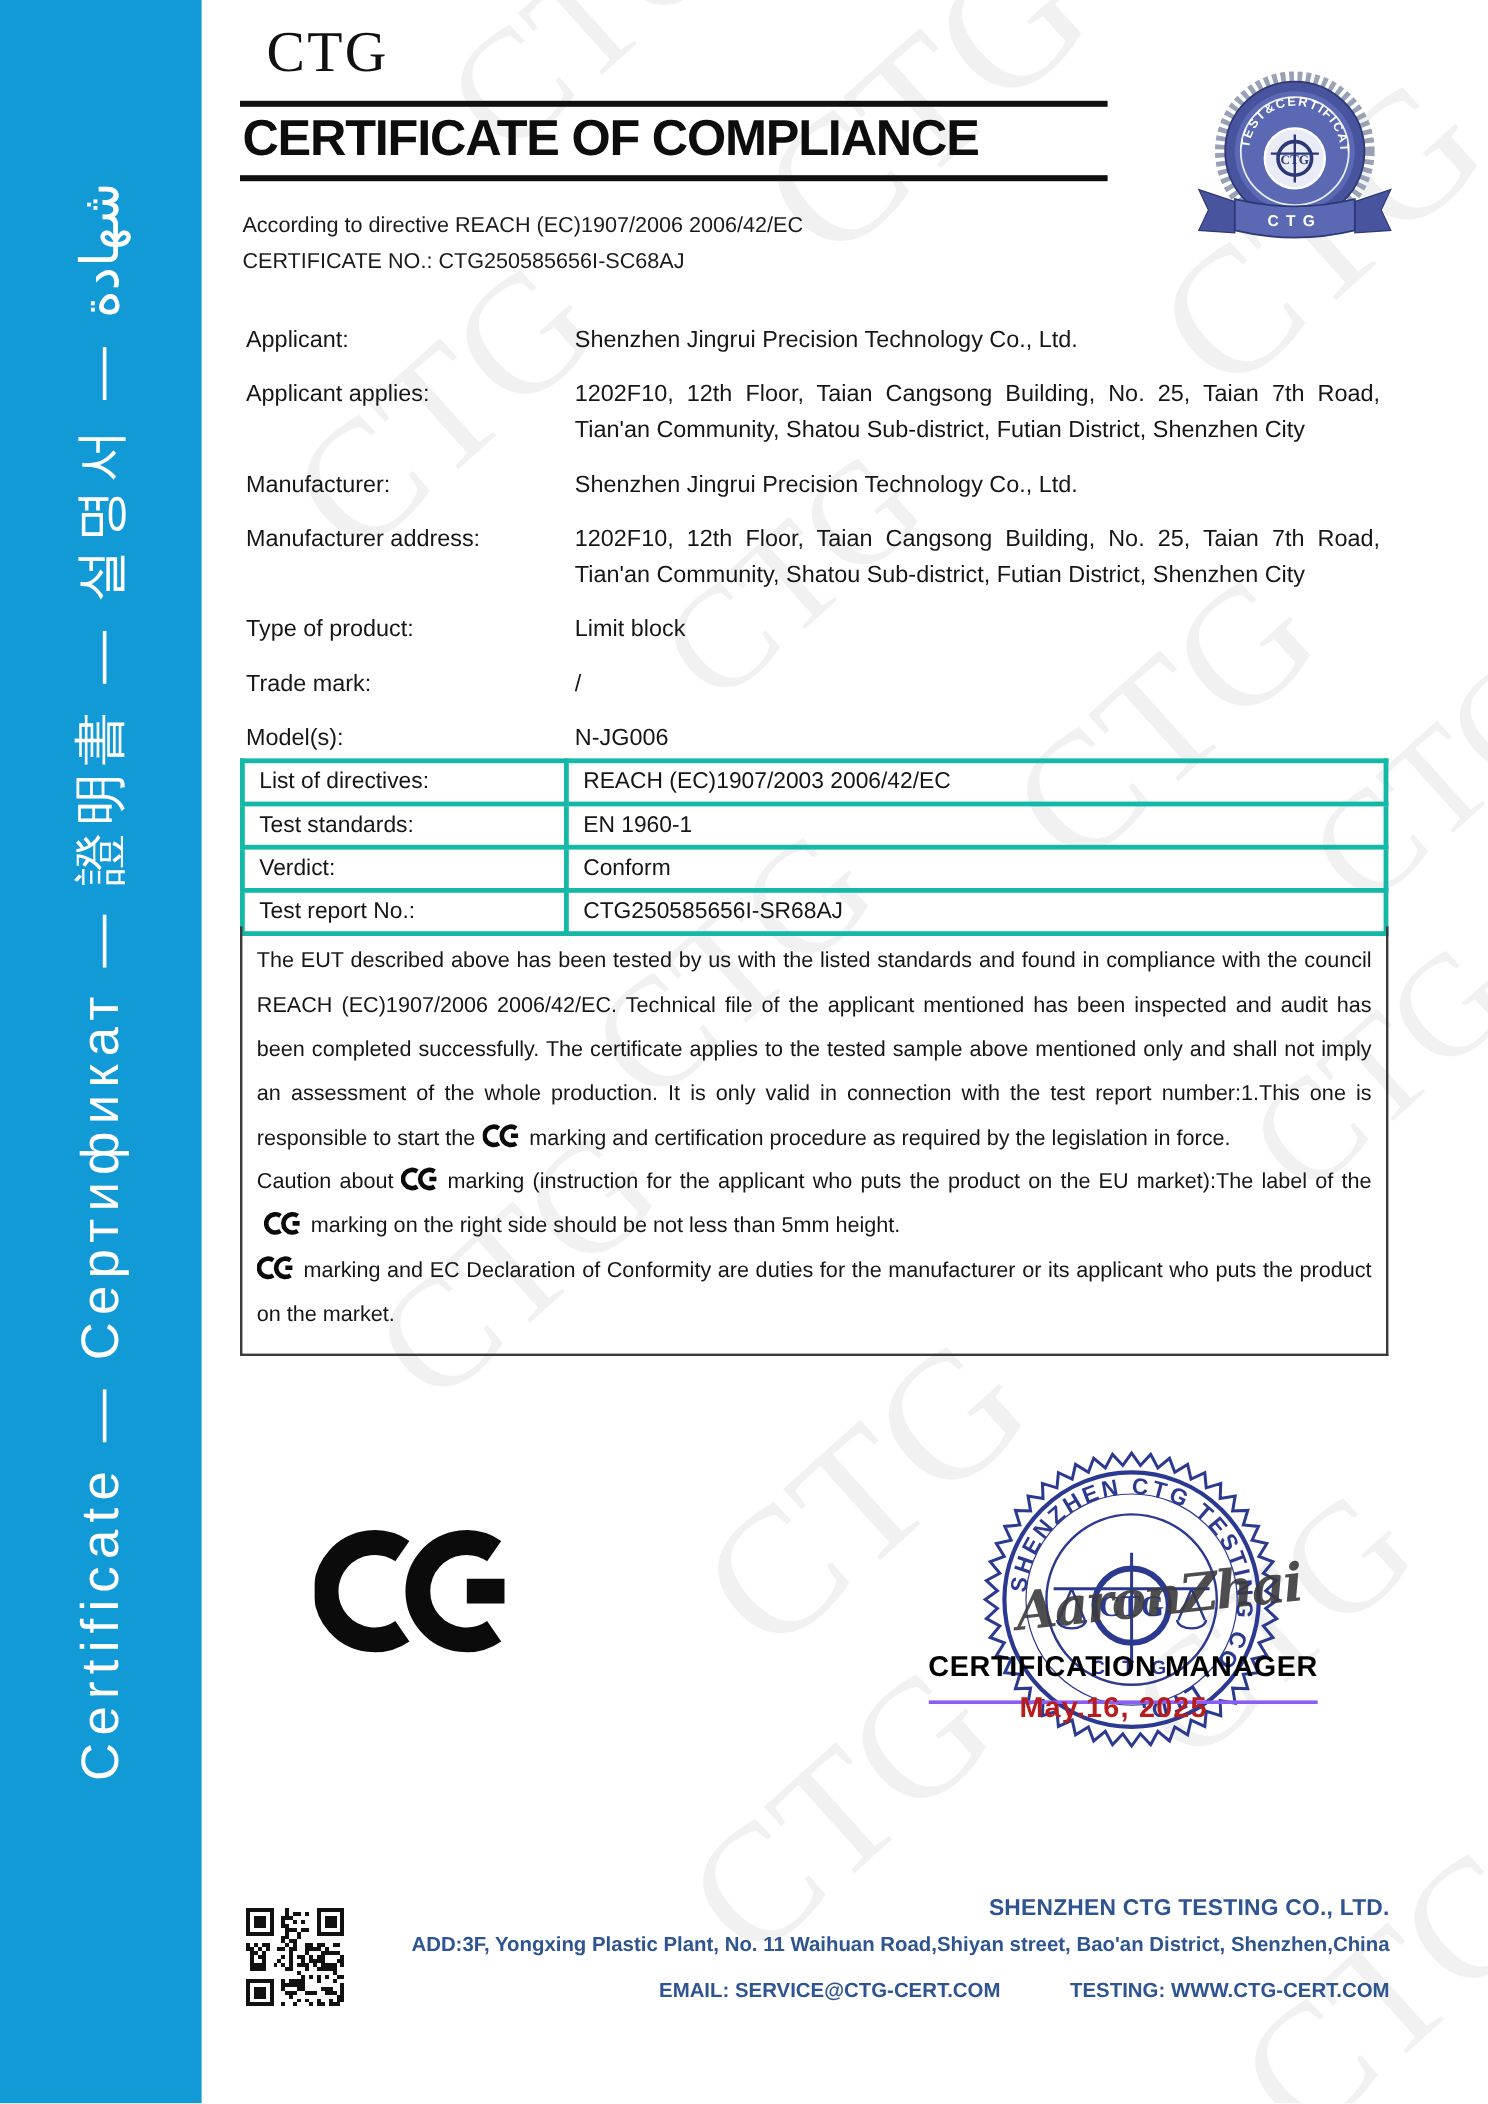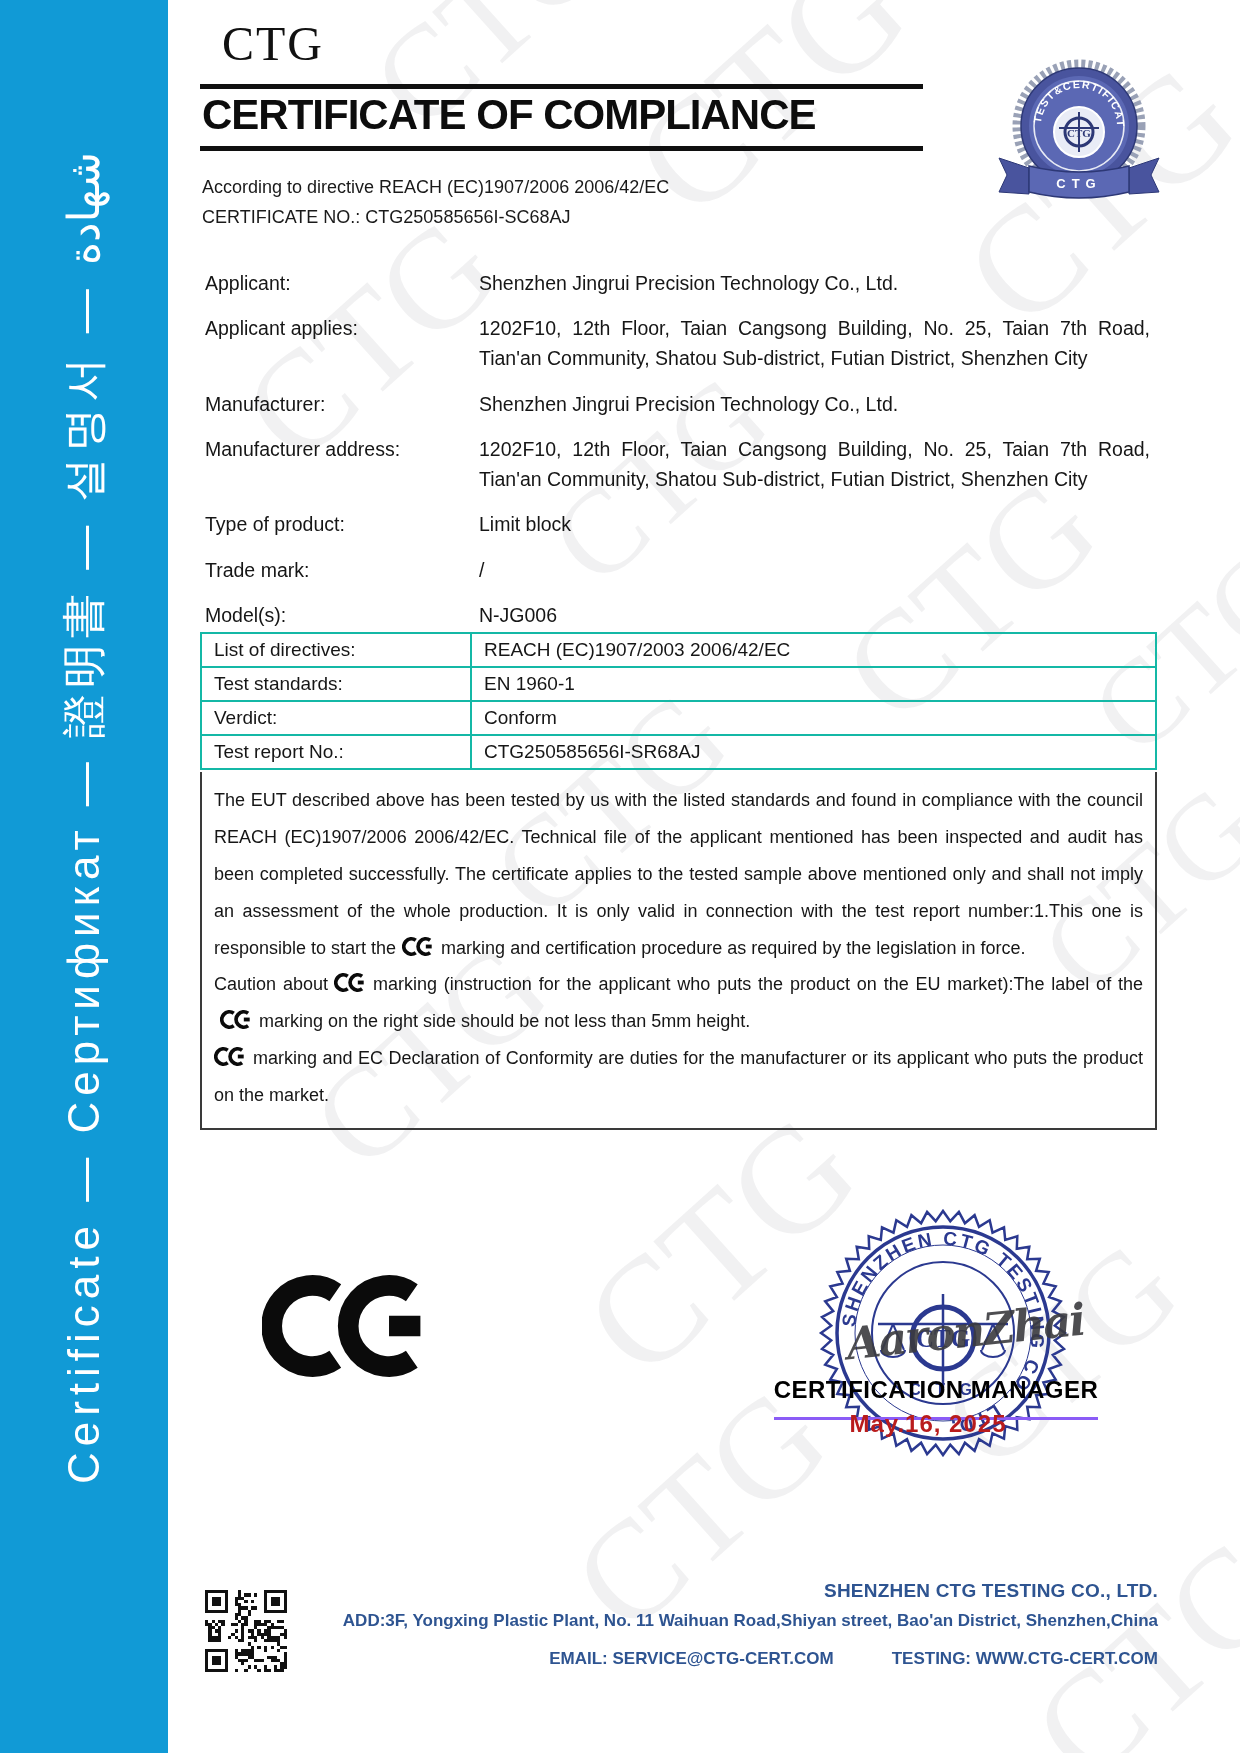--- a/index.html
+++ b/index.html
@@ -32,21 +32,21 @@
   .meta { left:202px; font-size:18px; color:#1a1a1a; }
   .meta1 { top:177px; } .meta2 { top:207px; }
 
   
   .fields { left:205px; top:268px; width:945px; display:grid; grid-template-columns:274px 1fr; row-gap:15px; font-size:19.5px; line-height:1.55; }
   .f-label { color:#161616; }
   .f-value { color:#161616; text-align:justify; }
 
   
   .spec-table { left:200px; top:632px; width:957px; border-collapse:collapse; font-size:19px; }
-  .spec-table td { border:2px solid #14b8a6; padding:5px 12px; height:34px; color:#161616; }
+  .spec-table td { border:4px solid #14b8a6; padding:5px 12px; height:34px; color:#161616; }
   .spec-table td.c1 { width:270px; }
   .comp-box { left:200px; top:772px; width:957px; border:2px solid #3a3a3a; border-top:none; padding:10px 12px 14px 12px; font-size:18px; color:#161616; }
   .comp-box p { text-align:justify; line-height:2.05; }
   .ce-inline { width:33px; height:21px; vertical-align:-3px; margin:0 6px; }
 
   
   .ce-big { left:262px; top:1264px; width:176px; height:124px; }
 
   
   .seal-svg { left:808px; top:1198px; width:270px; height:270px; }

